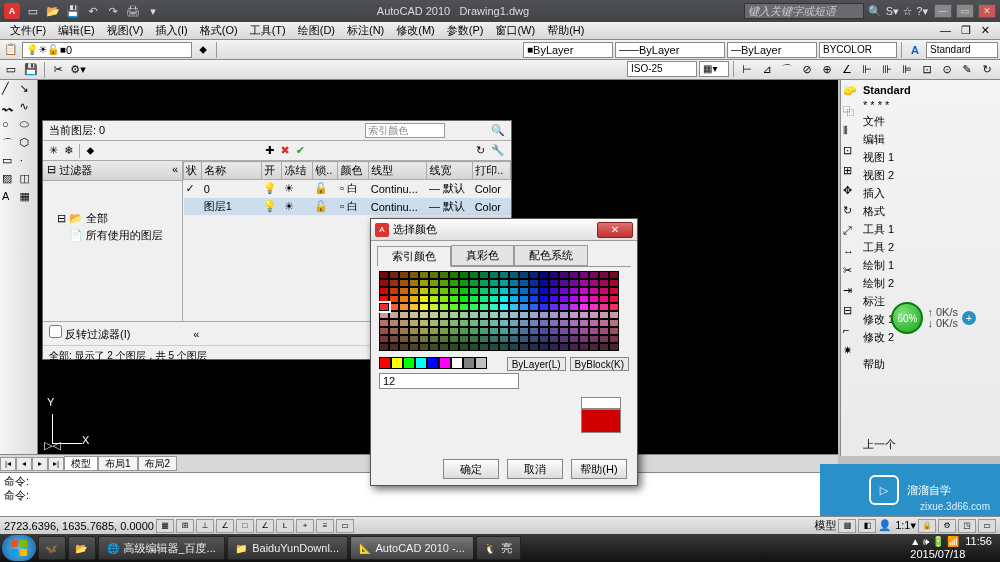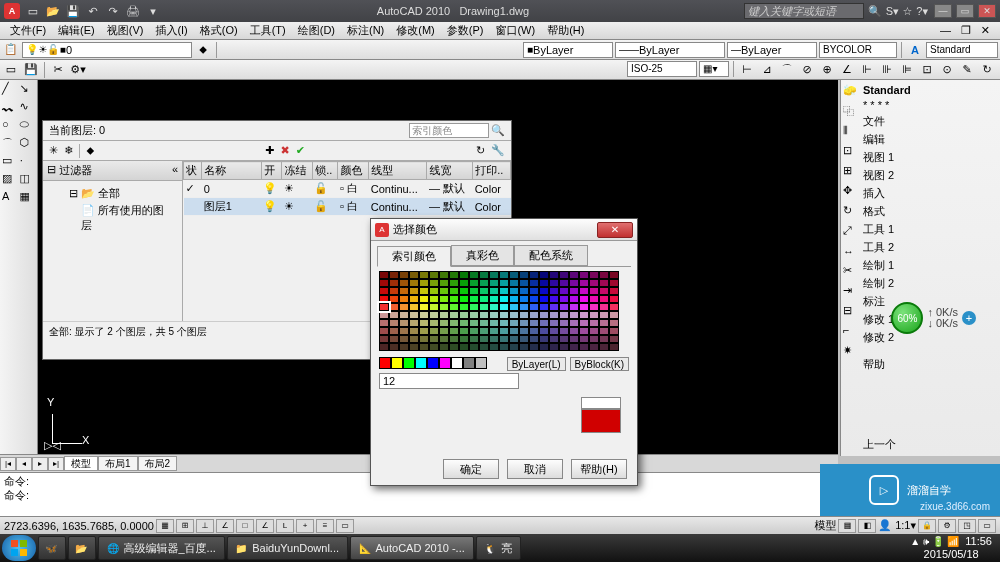--- a/index.html
+++ b/index.html
@@ -35,30 +35,30 @@
 .tabs-bottom { position:absolute; left:0; bottom:44px; height:18px; display:flex; align-items:center; background:#d8d8d8; width:838px; border-top:1px solid #888; }
 .tabs-bottom .navbtn { width:16px; height:14px; background:#eee; border:1px solid #999; font-size:8px; display:flex; align-items:center; justify-content:center; }
 .tabs-bottom .tab { padding:0 6px; border:1px solid #999; background:#f4f4f4; height:15px; display:flex; align-items:center; font-size:10px; }
 .cmd { position:absolute; left:0; bottom:0; width:1000px; height:44px; background:#fff; border-top:1px solid #888; font-family:SimSun; font-size:12px; padding:1px 4px; color:#000; line-height:14px; }
 .status { height:18px; background:linear-gradient(#e8e8e8,#cdcdcd); border-top:1px solid #888; display:flex; align-items:center; padding:0 4px; font-size:10px; gap:2px; }
 .status .coords { width:150px; }
 .status .btn { width:18px; height:14px; border:1px solid #999; background:#ddd; display:flex; align-items:center; justify-content:center; font-size:8px; }
 .taskbar { height:28px; background:linear-gradient(#3a3a3a,#111); display:flex; align-items:center; padding:0 2px; gap:2px; }
 .taskbar .start { width:34px; height:26px; background:radial-gradient(circle,#57c1ef,#1560a8); border-radius:13px; display:flex; align-items:center; justify-content:center; }
 .taskbar .tbtn { height:24px; padding:0 8px; background:linear-gradient(#555,#333); border:1px solid #222; border-radius:2px; color:#eee; display:flex; align-items:center; gap:4px; font-size:10px; }
-.taskbar .tray { margin-left:auto; color:#fff; font-size:10px; text-align:center; padding:0 6px; line-height:12px; }
+.taskbar .tray { margin-left:auto; color:#fff; font-size:10px; padding:0 6px; line-height:12px; }
 
 .layerpanel { position:absolute; left:42px; top:40px; width:470px; height:240px; background:#f0f0f0; border:1px solid #666; box-shadow:2px 2px 6px rgba(0,0,0,.5); z-index:5; }
-.lp-top { height:20px; display:flex; align-items:center; padding:0 6px; border-bottom:1px solid #aaa; }
+.lp-top { height:20px; display:flex; align-items:center; padding:0 6px; border-bottom:1px solid #aaa;gap:44px; }
 .lp-top .search { margin-left:auto; width:80px; height:15px; border:1px solid #999; background:#fff; padding:0 2px; color:#888; font-size:10px; display:flex; align-items:center; }
 .lp-toolbar { height:20px; display:flex; align-items:center; padding:0 6px; gap:6px; border-bottom:1px solid #aaa; }
 .lp-body { display:flex; height:160px; }
 .lp-left { width:140px; border-right:1px solid #aaa; }
 .lp-left .hdr { background:linear-gradient(#eaeaea,#d4d4d4); border-bottom:1px solid #aaa; padding:2px 4px; display:flex; }
-.lp-left .tree { padding:4px 14px; font-size:11px; }
+.lp-left .tree { padding:4px 2px; font-size:11px;margin-top:25px; }
 .lp-left .tree div { padding:1px 0 1px 12px; }
 .lp-right { flex:1; overflow:hidden; }
 .lp-right table { width:100%; border-collapse:collapse; font-size:10px; }
 .lp-right th { background:linear-gradient(#eaeaea,#d4d4d4); border:1px solid #aaa; padding:1px 2px; font-weight:normal; text-align:left; }
 .lp-right td { border-bottom:1px solid #eee; padding:1px 2px; }
 .lp-right tr.sel { background:#cde; }
 .lp-foot { border-top:1px solid #aaa; padding:3px 6px; font-size:10px; }
 
 .colordlg { position:absolute; left:370px; top:138px; width:268px; height:268px; background:#f0f0f0; border:1px solid #555; box-shadow:3px 3px 8px rgba(0,0,0,.6); z-index:10; }
 .dlg-titlebar { height:22px; background:linear-gradient(#fdfdfd,#e0e0e0); border-bottom:1px solid #999; display:flex; align-items:center; padding:0 4px; }
@@ -328,20 +328,24 @@
             <td>🔓</td>
                 <td>▫ <span>白</span></td>
             <td>Continu...</td>
                 <td>— 默认</td>
                 <td>Color</td>
           </tr>
         </tbody>
           </table>
       </div>
     </div>
+    <div class="lp-foot">
+      <label><input type="checkbox" style=""> <span>反转过滤器(I)</span></label>
+      <span style="margin-left:60px">«</span>
+    </div>
     <div class="lp-foot" style="border-top:1px solid #ccc">全部: 显示了 2 个图层，共 5 个图层</div>
   </div>
 
   <div class="colordlg">
     <div class="dlg-titlebar">
       <div class="logo">A</div>
       <span>选择颜色</span>
       <div class="close">✕</div>
     </div>
     <div class="dlg-tabs">
@@ -703,15 +707,15 @@
         <rect x="10" y="10" width="7" height="7" fill="#ffb900"></rect>
       </svg>
   </div>
   <div class="tbtn" style="width:28px;padding:0;justify-content:center">🦋</div>
   <div class="tbtn" style="width:28px;padding:0;justify-content:center">📂</div>
   <div class="tbtn">🌐 <span>高级编辑器_百度...</span></div>
   <div class="tbtn">📁 <span>BaiduYunDownl...</span></div>
   <div class="tbtn" style="background:linear-gradient(#777,#444)">📐 <span>AutoCAD 2010 -...</span></div>
   <div class="tbtn">🐧 <span>亮</span></div>
   <div class="tray">
-    ▲ 🕪 🔋 📶 &nbsp;<span>11:56</span><br><span>2015/05/18</span>
+    ▲ 🕪 🔋 📶 &nbsp;<span>11:56</span><br><span>2015/07/18</span>
   </div>
 </div>
 
 </body></html>

